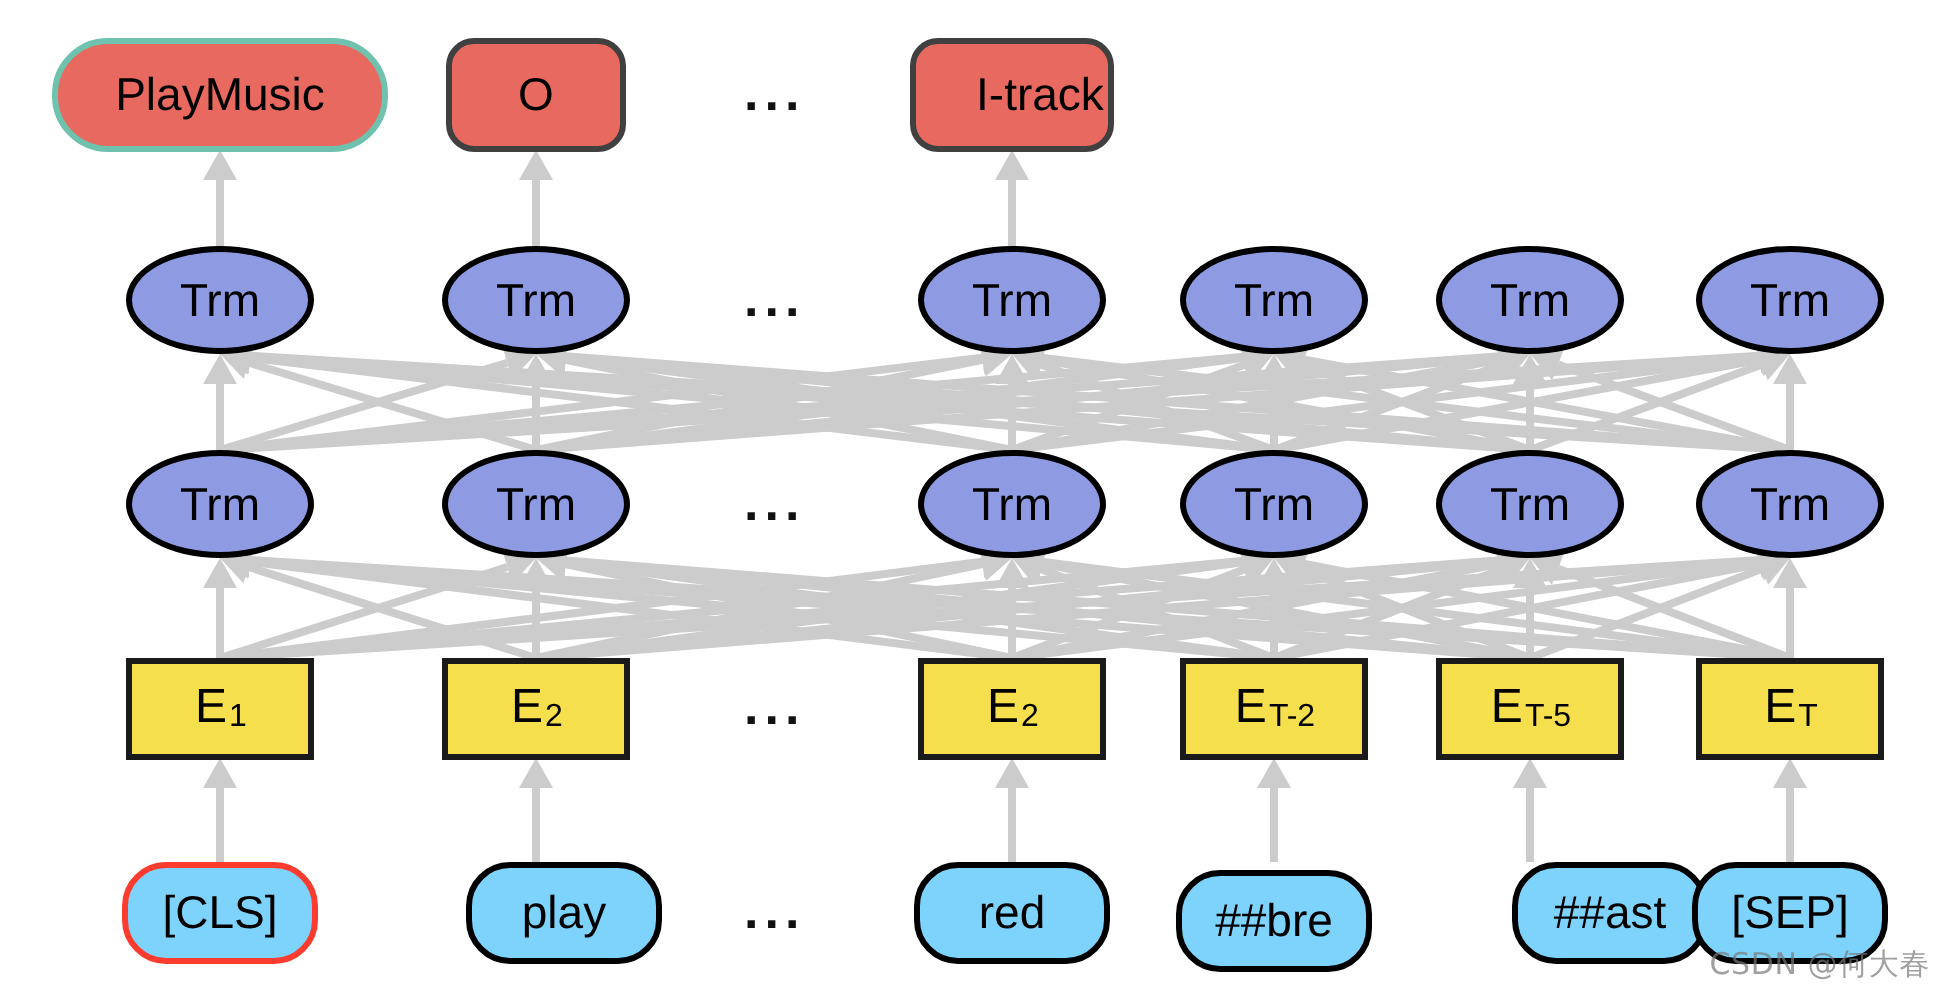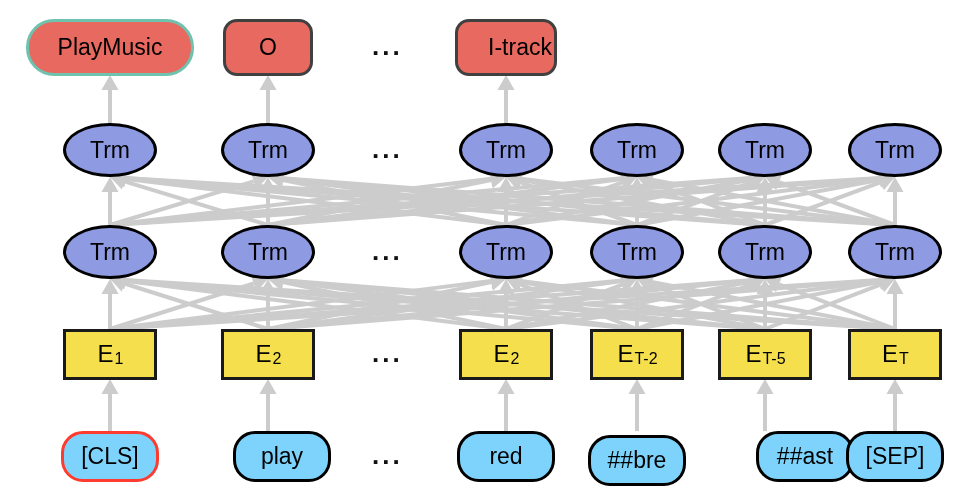--- a/index.html
+++ b/index.html
@@ -483,13 +483,14 @@
       <div class="node tok-node" style="left: 588px; top: 435px; width: 98px; height: 51px;">##bre</div>
       <div class="node tok-node" style="left: 756px; top: 430.5px; width: 98px; height: 51px;">##ast</div>
       <div class="node tok-node" style="left: 846px; top: 430.5px; width: 98px; height: 51px;">[SEP]</div>
       <div class="ellipsis" style="left: 372px; top: 31px;">...</div>
       <div class="ellipsis" style="left: 372px; top: 134px;">...</div>
       <div class="ellipsis" style="left: 372px; top: 236px;">...</div>
       <div class="ellipsis" style="left: 372px; top: 338px;">...</div>
       <div class="ellipsis" style="left: 372px; top: 440px;">...</div>
     </div>
 
+  <div class="watermark">CSDN @何大春</div>
 </div>
 
 </body></html>

